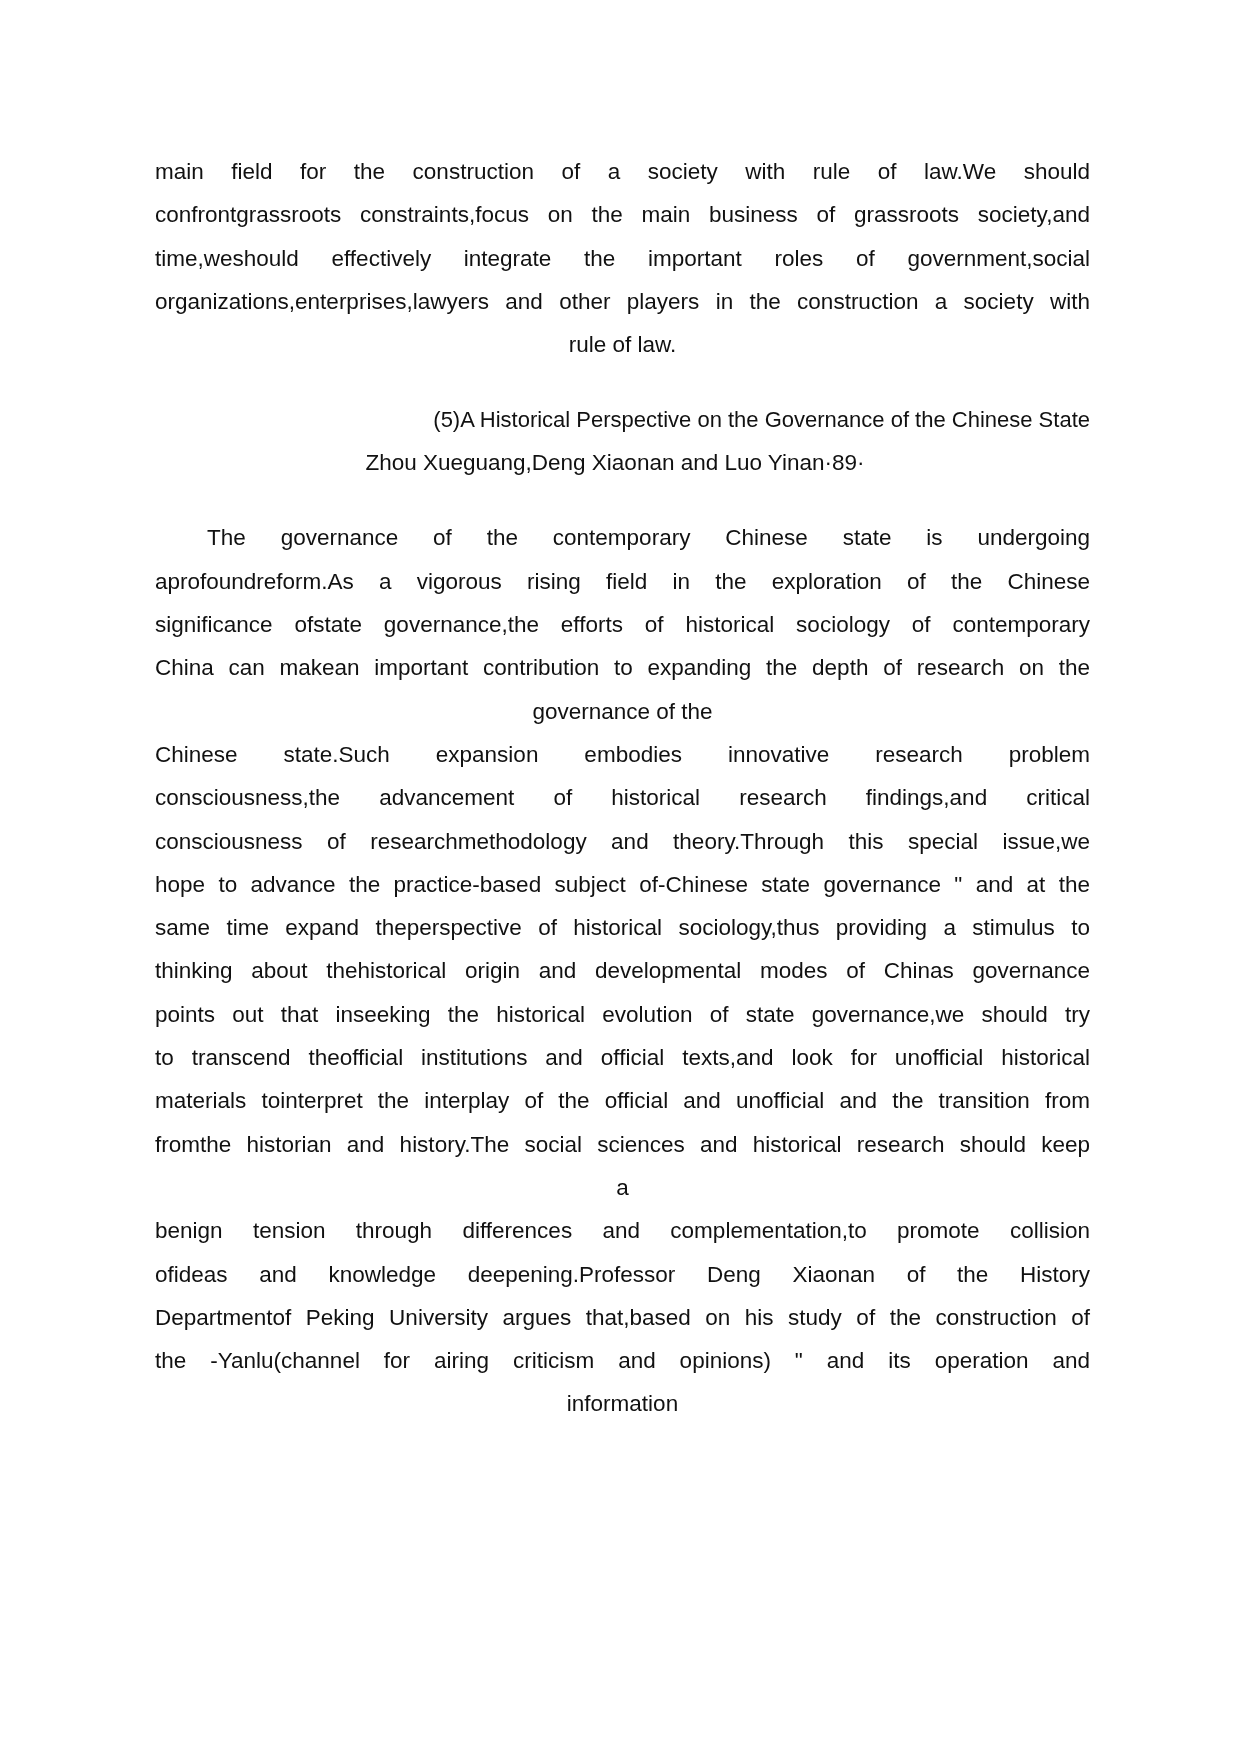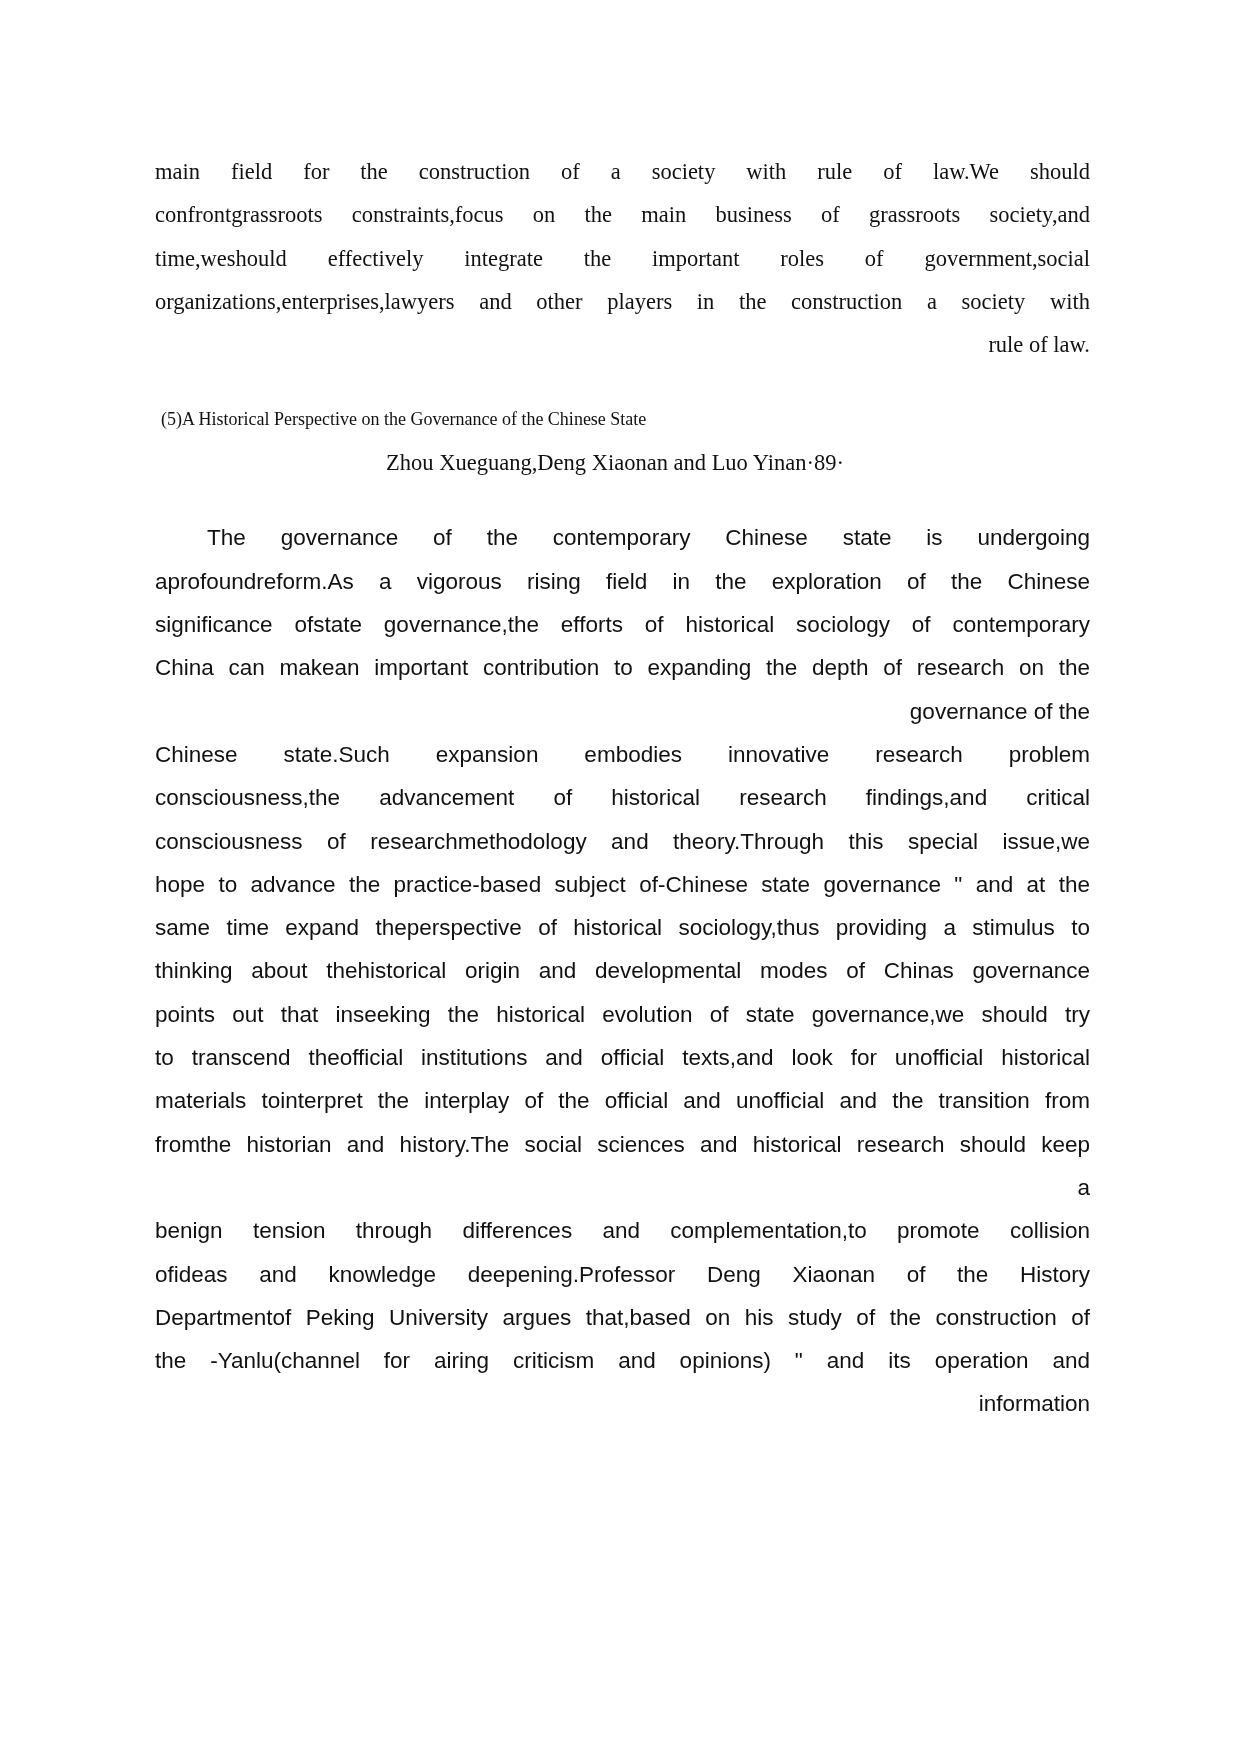--- a/index.html
+++ b/index.html
@@ -1,24 +1,24 @@
 <!DOCTYPE html>
 <html><head>
 <meta charset="utf-8">
 <style>
   html, body { margin: 0; padding: 0; background: #ffffff; }
   body { width: 1240px; height: 1754px; position: relative; overflow: hidden;
          font-family: "Liberation Sans", "DejaVu Sans", sans-serif; color: #111; }
   .page { position: absolute; left: 155px; top: 150px; width: 935px; }
   .line { font-size: 22.5px; height: 43.3px; line-height: 43.3px; white-space: nowrap; }
   .j { text-align: justify; text-align-last: justify; }
-  .l { text-align: right; }
+  .l { text-align: center; }
   .indent { padding-left: 52px; }
-  .gap-after { margin-bottom: 32px; font-family: Liberation Serif, serif; }
-  .title { font-size: 18px; line-height: 43px; height: 43px; white-space: nowrap; padding-left: 6px; }
+  .gap-after { margin-bottom: 32px; }
+  .title { font-size: 22px; line-height: 43px; height: 43px; white-space: nowrap; padding-left: 6px; text-align: right; }
   .authors { font-size: 22.5px; line-height: 43px; height: 43px; white-space: nowrap; text-align: center; padding-right: 15px; }
 </style>
 </head>
 <body>
 
 <div class="page">
 
   <div class="gap-after">
     <div class="line j"> main field for the construction of a society with rule of law.We should</div>
     <div class="line j">confrontgrassroots constraints,focus on the main business of grassroots society,and</div>

